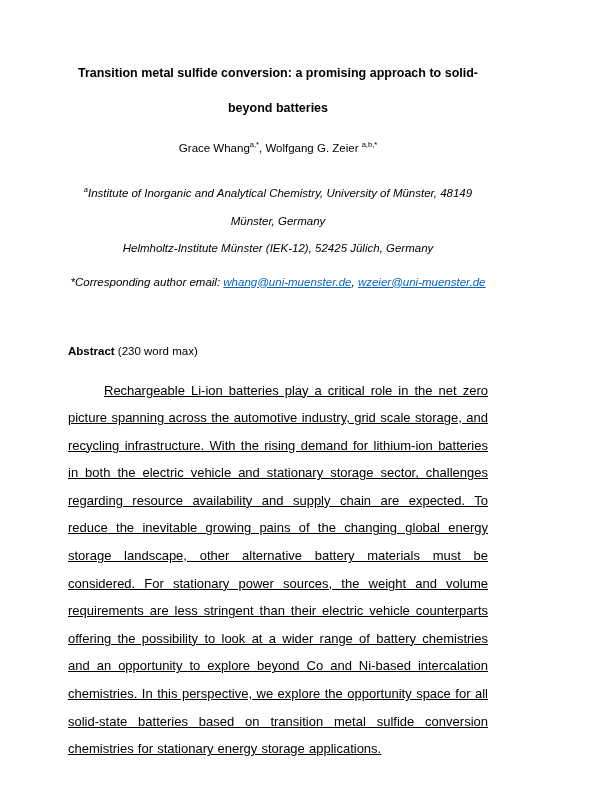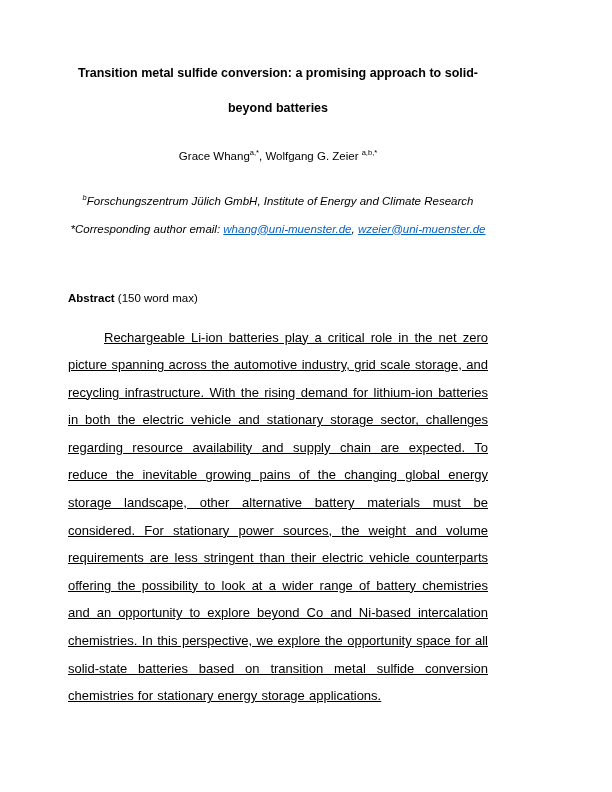--- a/index.html
+++ b/index.html
@@ -17,21 +17,21 @@
     background: #ffffff;
     padding: 56px 67px 0 68px;
   }
   .title {
     text-align: center;
     font-weight: bold;
     font-size: 12.5px;
     line-height: 35px;
   }
   .authors {
-    margin-top: 16px;
+    margin-top: 8px;
     text-align: center;
     font-size: 11.5px;
     line-height: 28px;
   }
   sup.aff {
     font-size: 7.5px;
     vertical-align: super;
     line-height: 0;
   }
   .affiliations {
@@ -39,20 +39,21 @@
     text-align: center;
     font-style: italic;
     font-size: 11.5px;
     line-height: 27.5px;
   }
   .corresponding {
     text-align: center;
     font-style: italic;
     font-size: 11.5px;
     line-height: 27.5px;
+    margin-top: 6px;
   }
   a.email-link {
     color: #0563C1;
     text-decoration: underline;
     cursor: pointer;
   }
   .abstract-heading {
     margin-top: 42px;
     font-size: 11.5px;
     line-height: 27.5px;
@@ -76,25 +77,26 @@
   <div class="title">
     <div>Transition metal sulfide conversion: a promising approach to solid-</div>
     <div>beyond batteries</div>
   </div>
 
   <div class="authors">
     <span>Grace Whang</span><sup class="aff">a,*</sup><span>, </span><span>Wolfgang G. Zeier </span><sup class="aff">a,b,*</sup>
   </div>
 
   <div class="affiliations">
-    <div><sup class="aff">b</sup><span>Forschungszentrum Jülich GmbH, Institute of Energy and Climate Research</span></div>
+    <div><sup class="aff">a</sup><span>Institute of Inorganic and Analytical Chemistry, University of Münster, 48149 Münster, Germany</span></div>
+    <div><span>Helmholtz-Institute Münster (IEK-12), 52425 Jülich, Germany</span></div>
     <div class="corresponding">
       <span>*Corresponding author email: </span><a class="email-link">whang@uni-muenster.de</a><span>, </span><a class="email-link">wzeier@uni-muenster.de</a>
     </div>
   </div>
 
   <div class="abstract-heading">
-    <span class="bold">Abstract</span><span> (150 word max)</span>
+    <span class="bold">Abstract</span><span> (230 word max)</span>
   </div>
 
   <p class="abstract-body">Rechargeable Li-ion batteries play a critical role in the net zero picture spanning across the automotive industry, grid scale storage, and recycling infrastructure. With the rising demand for lithium-ion batteries in both the electric vehicle and stationary storage sector, challenges regarding resource availability and supply chain are expected. To reduce the inevitable growing pains of the changing global energy storage landscape, other alternative battery materials must be considered. For stationary power sources, the weight and volume requirements are less stringent than their electric vehicle counterparts offering the possibility to look at a wider range of battery chemistries and an opportunity to explore beyond Co and Ni-based intercalation chemistries. In this perspective, we explore the opportunity space for all solid-state batteries based on transition metal sulfide conversion chemistries for stationary energy storage applications.</p>
 
 </div>
 
 </body></html>

